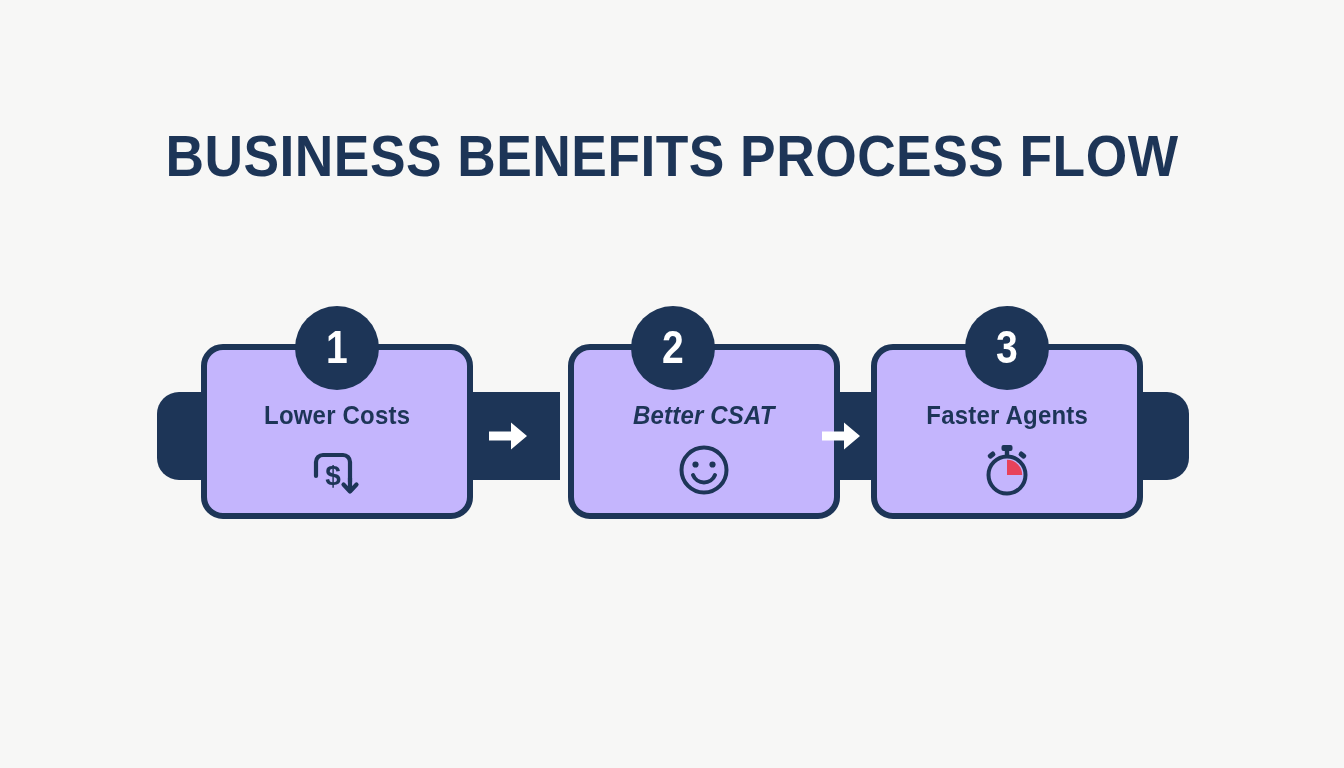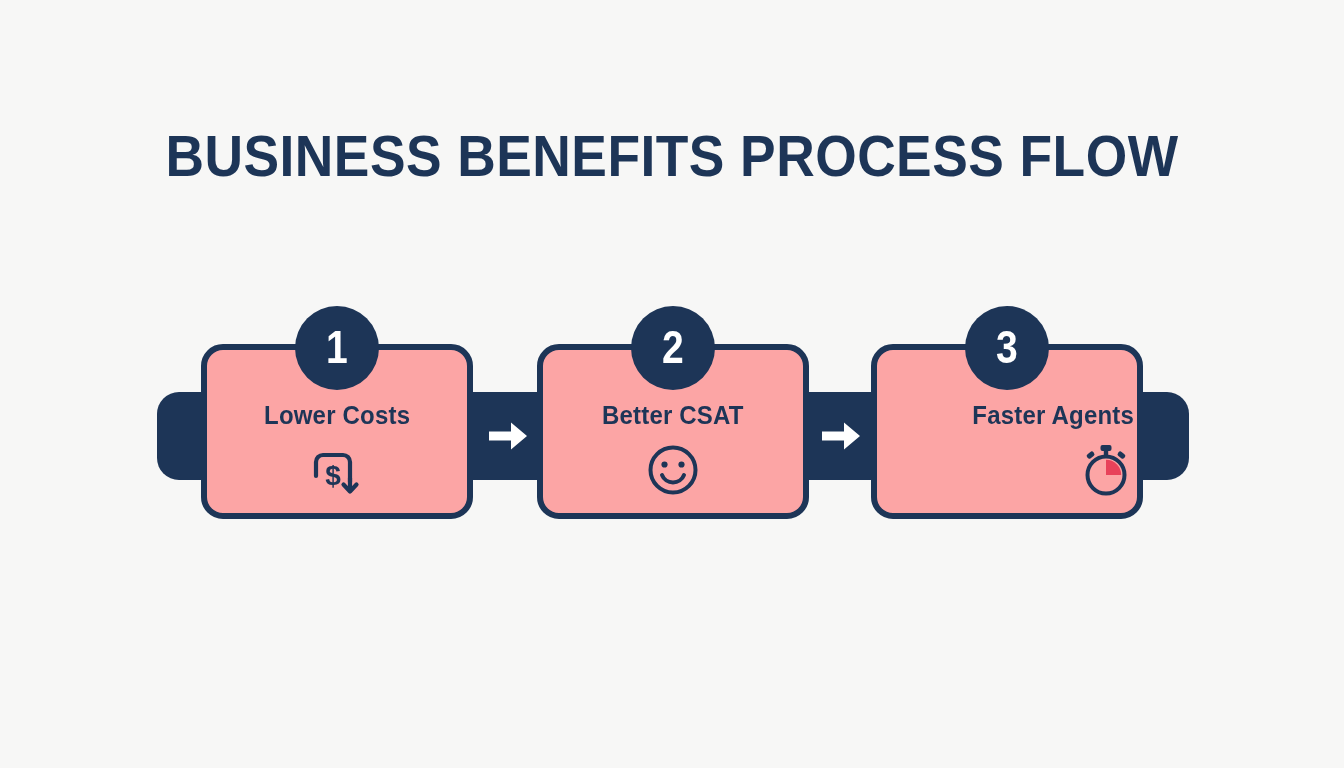--- a/index.html
+++ b/index.html
@@ -85,33 +85,33 @@
   .arrow-glyph.a1 { left: 455px; }
   .arrow-glyph.a2 { left: 788px; }
   .arrow-glyph svg { display: block; }
 
   
   .card {
     position: absolute;
     top: 344px;
     width: 272px;
     height: 175px;
-    background: #fca5a5;
+    background: #c4b5fd;
     border: 6px solid #1d3557;
     border-radius: 22px;
     box-sizing: border-box;
     z-index: 2;
     display: flex;
     flex-direction: column;
     align-items: center;
     justify-content: flex-start;
   }
   .card.c1 { left: 201px; }
-  .card.c2 { left: 537px; }
-  .card.c3 { left: 871px; align-items: flex-end; }
+  .card.c2 { left: 568px; font-style: italic; }
+  .card.c3 { left: 871px; }
 
   .card-label {
     margin-top: 51px;
     font-family: "Liberation Sans Narrow", "Liberation Sans", sans-serif;
     font-size: 25px;
     font-weight: bold;
     color: #1d3557;
     letter-spacing: 0.2px;
     white-space: nowrap;
     transform: scaleX(0.96);

